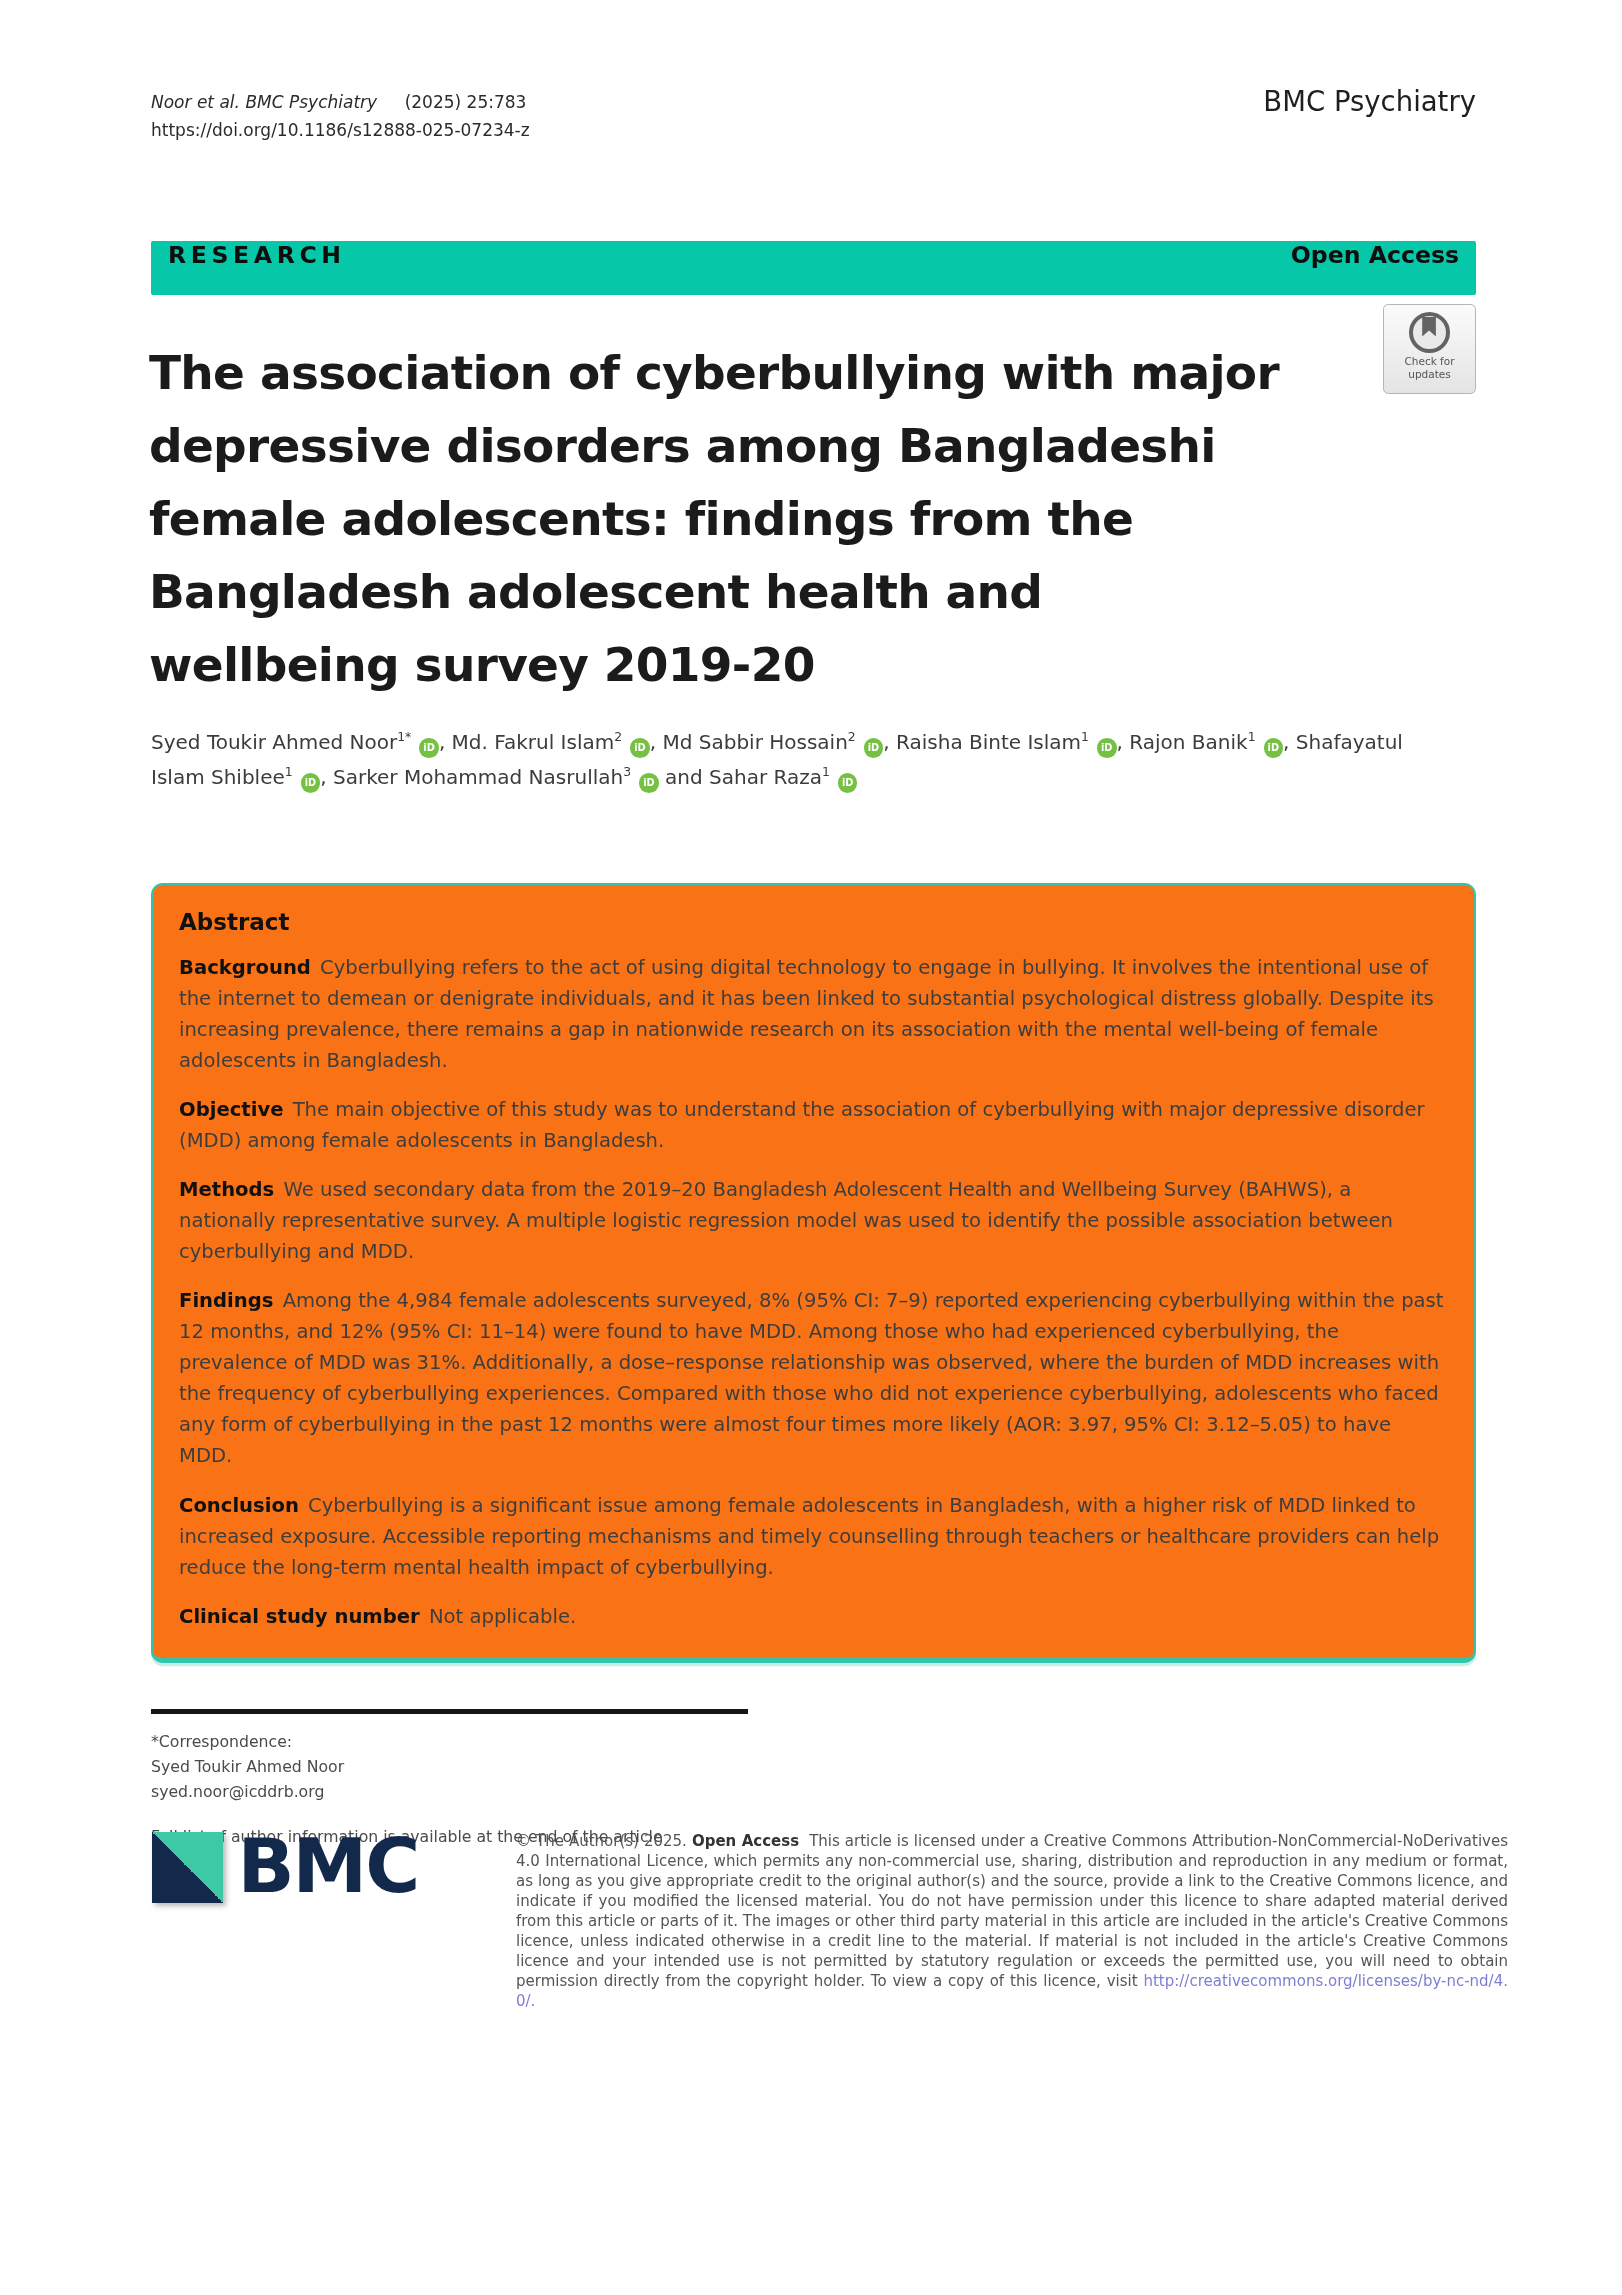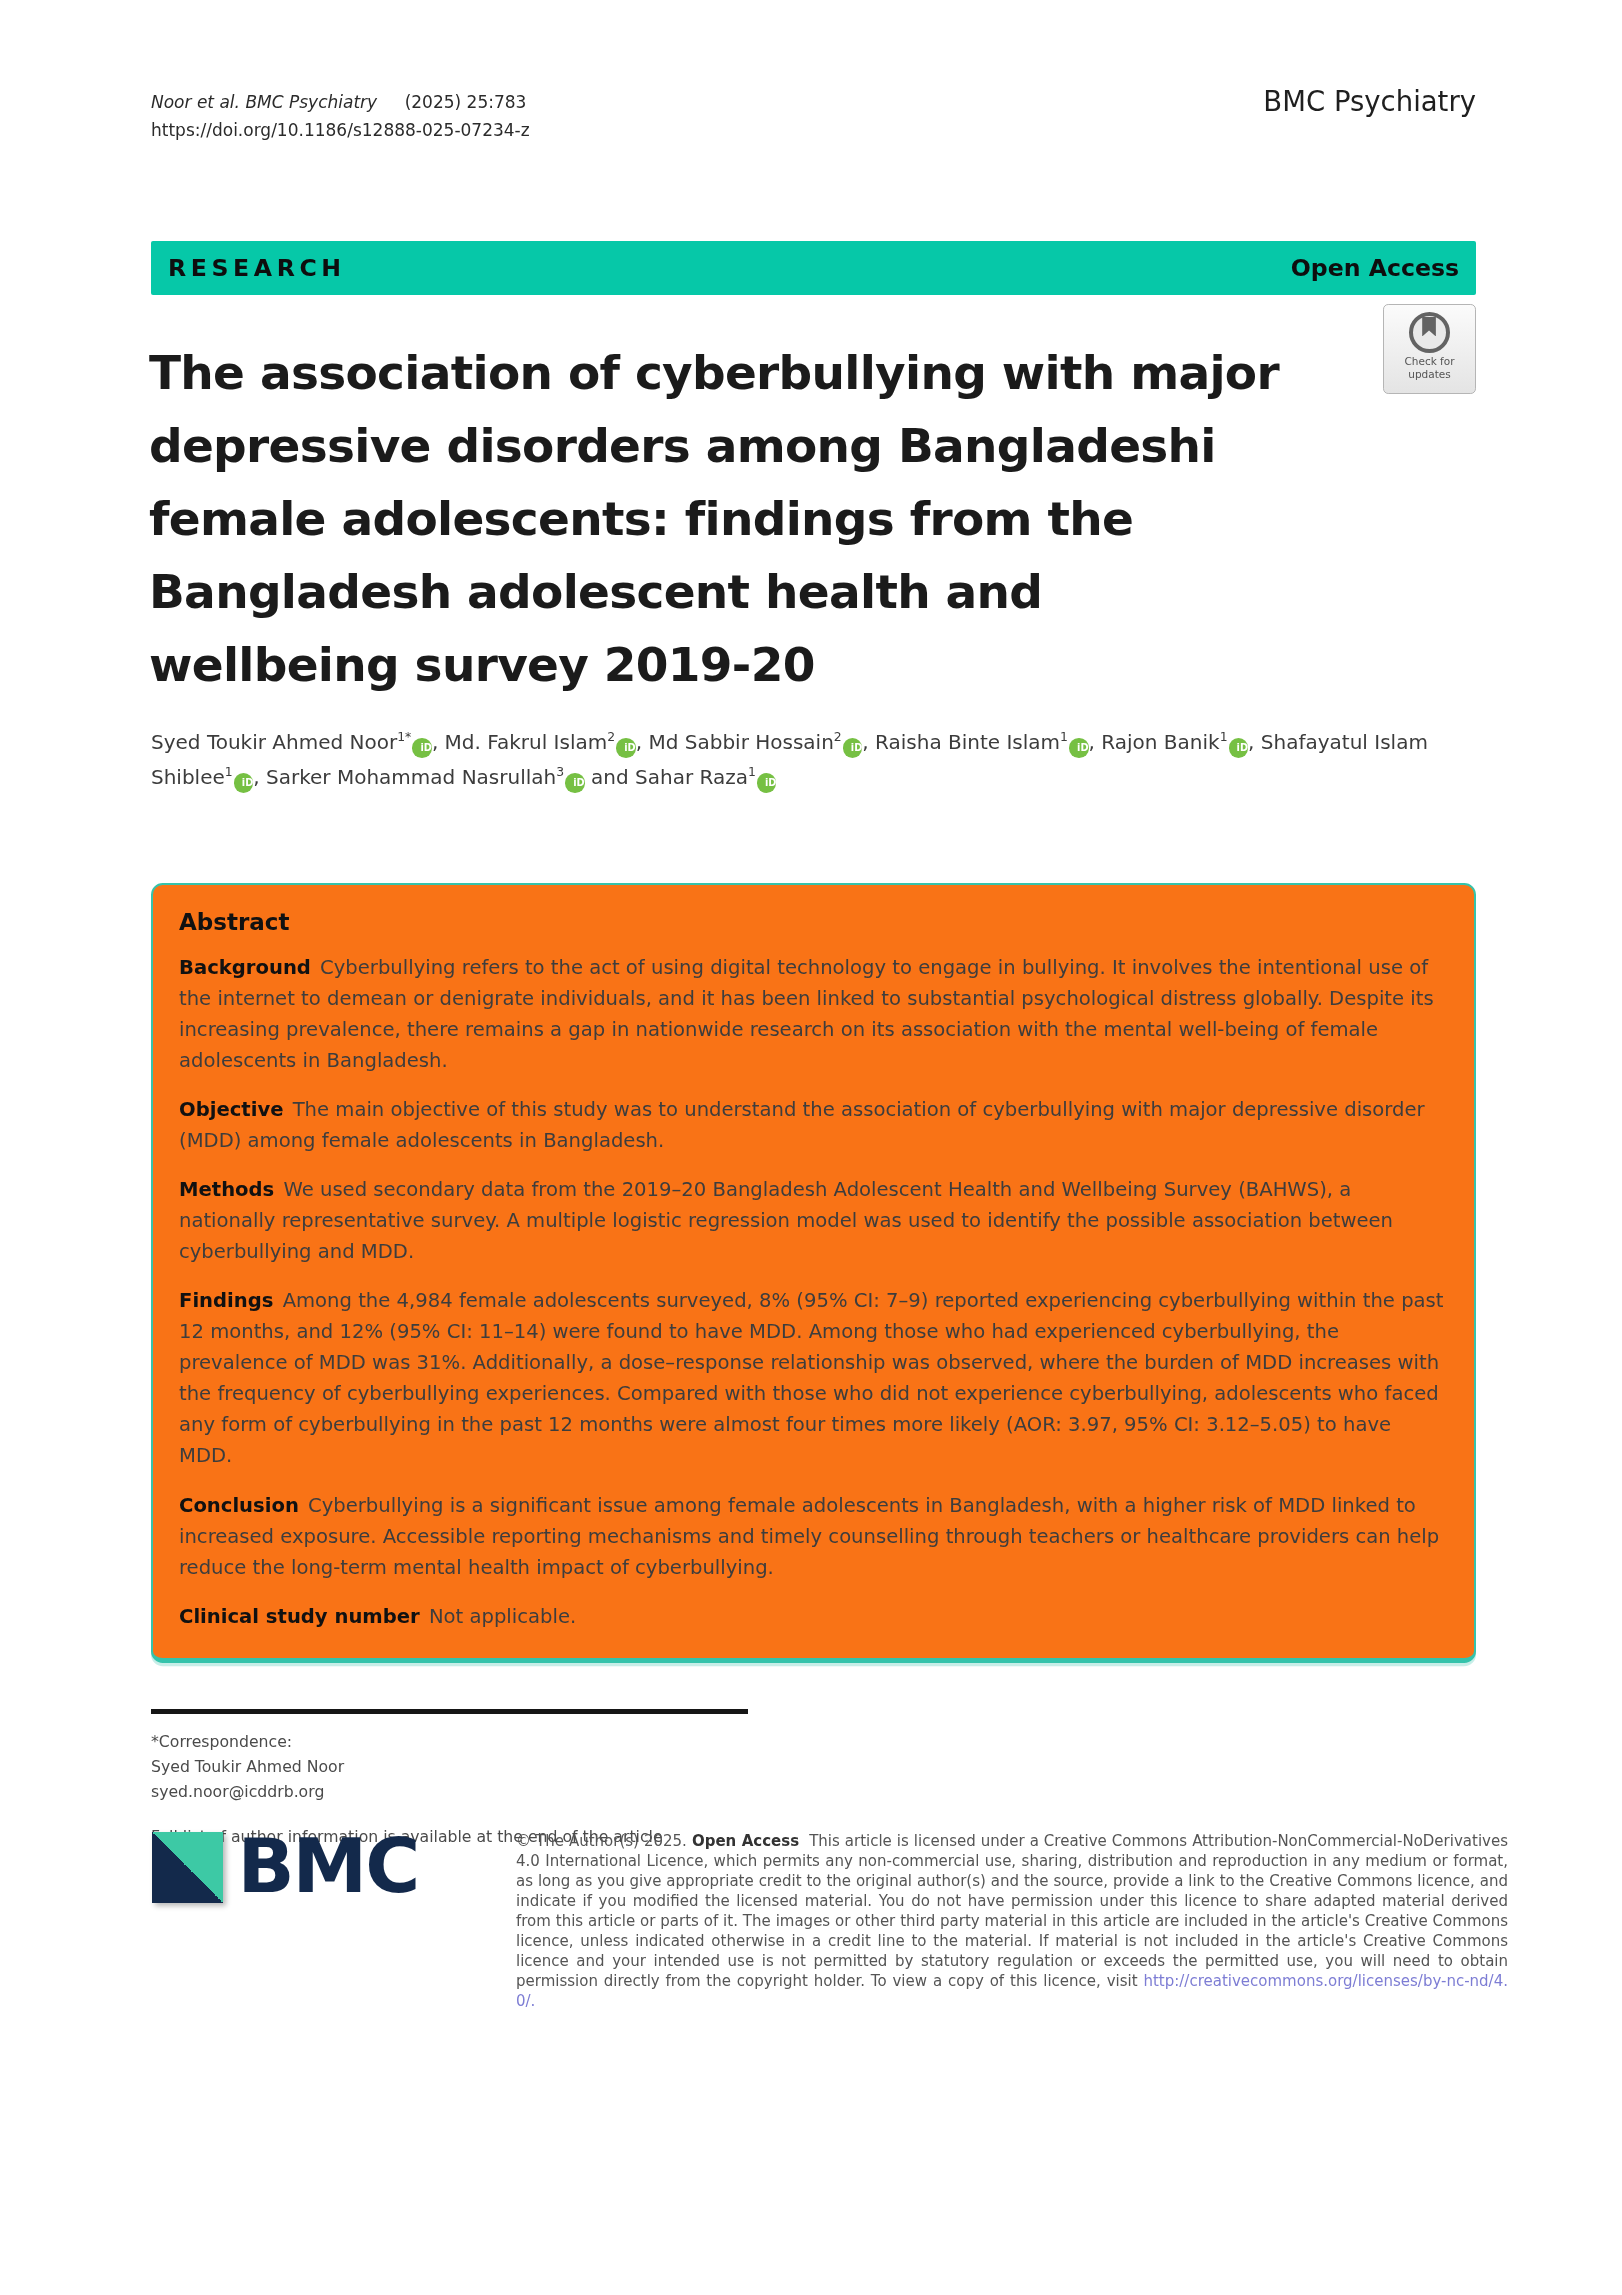--- a/index.html
+++ b/index.html
@@ -18,43 +18,43 @@
   .page{position:relative;width:1623px;height:2295px;background:#fff;overflow:hidden;}
 
   
   .hdr-left{position:absolute;left:151px;top:89px;font-size:17px;line-height:27.5px;color:#2b2b2b;}
   .cite-issue{margin-left:27.5px;font-style:normal;}
   .doi{color:#2b2b2b;text-decoration:none;}
   .hdr-right{position:absolute;right:147px;top:85px;font-size:27.5px;font-weight:500;color:#1f1f1f;}
 
   
   .banner{position:absolute;left:151px;top:241px;width:1325px;height:54px;background:var(--teal);
-          display:flex;align-items:center;justify-content:space-between;padding:0 17px;border-radius:2px;}
+          display:flex;justify-content:space-between;padding:0 17px;border-radius:2px;}
   .banner .research{font-size:23.6px;font-weight:700;color:#0e0e0e;letter-spacing:4.6px;}
   .banner .oa{font-size:23.6px;font-weight:700;color:#0e0e0e;}
 
   
   .badge{position:absolute;right:147px;top:304px;width:93px;height:90px;border:1.3px solid #b5b5b5;
          border-radius:5.2px;background:linear-gradient(#fbfbfb,#e4e4e4);text-align:center;cursor:pointer;}
   .badge-circle{width:41px;height:41px;border-radius:50%;background:#e9e9e9;border:4.6px solid #636363;
                 margin:6.5px auto 2.6px auto;position:relative;}
   .badge-bookmark{position:absolute;left:9.2px;top:1.3px;width:13.7px;height:19.6px;background:#636363;
                   clip-path:polygon(0 0,100% 0,100% 100%,50% 70%,0 100%);}
   .badge-text{font-size:10.5px;line-height:13px;color:#555;}
 
   
   .title{position:absolute;left:149px;top:336px;width:1145px;font-size:47px;line-height:73px;
          font-weight:600;color:var(--ink);letter-spacing:-0.7px;}
 
   
   .authors{position:absolute;left:151px;top:725px;width:1283px;font-size:20px;line-height:35px;color:#3c3c3c;}
   .authors sup{font-size:12.4px;vertical-align:super;line-height:0;}
   .orcid{display:inline-block;width:19.6px;height:19.6px;border-radius:50%;background:var(--orcid);
-         color:#fff;font-size:9.8px;font-weight:700;text-align:right;line-height:19.6px;
-         margin-left:1px;vertical-align:-2px;}
+         color:#fff;font-size:9.8px;font-weight:700;text-align:center;line-height:19.6px;
+         margin-left:8px;vertical-align:-2px;}
 
   
   .abs-box{position:absolute;left:151px;top:883px;width:1325px;border:2px solid var(--box-border);
            border-bottom:5.9px solid var(--box-border);border-radius:11.8px;padding:23.6px 26px 22px 26px;
            box-shadow:0 3.3px 0 rgba(53,195,171,.28);background:#f97316;}
   .abs-heading{font-size:23px;font-weight:700;color:#111;margin-bottom:17px;}
   .sec{font-size:19.6px;line-height:31px;color:var(--body);margin-bottom:18.3px;}
   .sec:last-child{margin-bottom:3.9px;}
   .sec .sec-label{font-weight:700;color:#111;margin-right:9.2px;}
 

